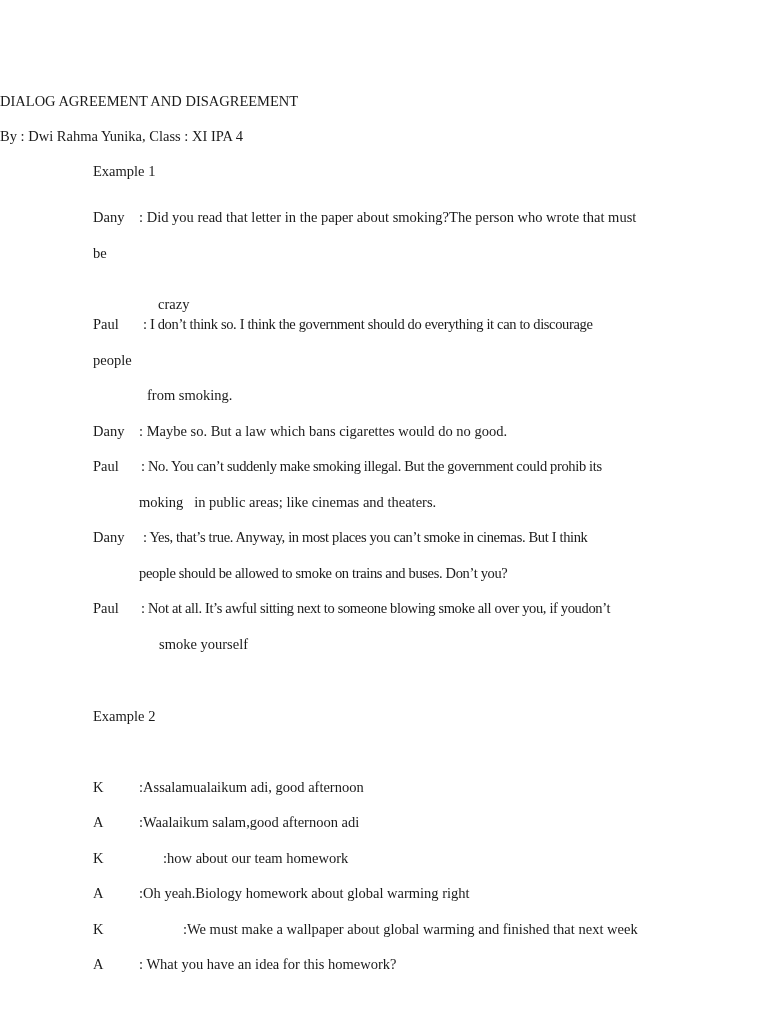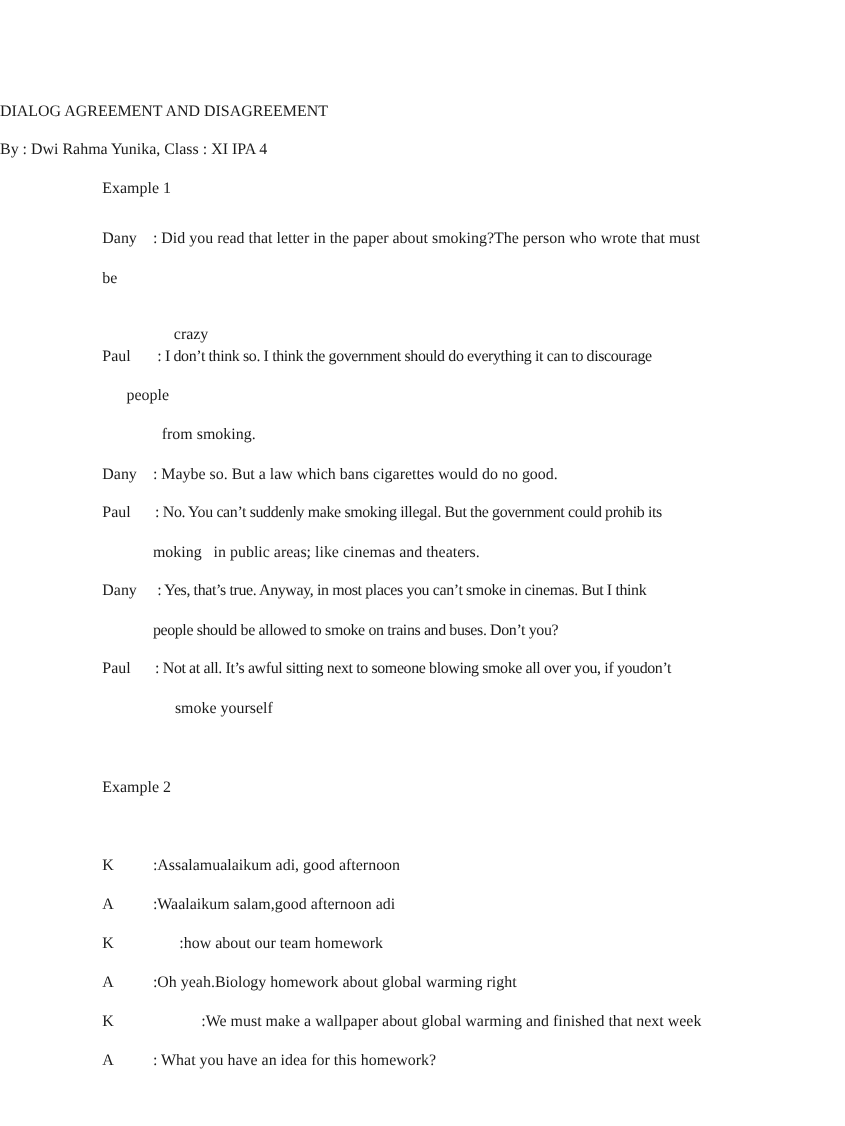--- a/index.html
+++ b/index.html
@@ -49,21 +49,21 @@
   <div>
     <div class="speaker" style="top:208px;">Dany</div>
     <div class="line" style="left:139px; top:208px;">: Did you read that letter in the paper about smoking?The person who wrote that must</div>
 
     <div class="line" style="left:93px; top:244px;text-align:right;">be</div>
     <div class="line" style="left:158px; top:280px;margin-top:15px;">crazy</div>
 
     <div class="speaker" style="top:315px;">Paul</div>
     <div class="line cond" style="left:143px; top:315px;">: I don’t think so. I think the government should do everything it can to discourage</div>
 
-    <div class="line" style="left:93px; top:351px;margin-left:22px;">people</div>
+    <div class="line" style="left:93px; top:351px;">people</div>
     <div class="line" style="left:147px; top:386px;">from smoking.</div>
 
     <div class="speaker" style="top:422px;">Dany</div>
     <div class="line" style="left:139px; top:422px;">: Maybe so. But a law which bans cigarettes would do no good.</div>
 
     <div class="speaker" style="top:457px;">Paul</div>
     <div class="line cond" style="left:141px; top:457px;">: No. You can’t suddenly make smoking illegal. But the government could prohib its</div>
 
     <div class="line" style="left:139px; top:493px;">moking   in public areas; like cinemas and theaters.</div>
 

